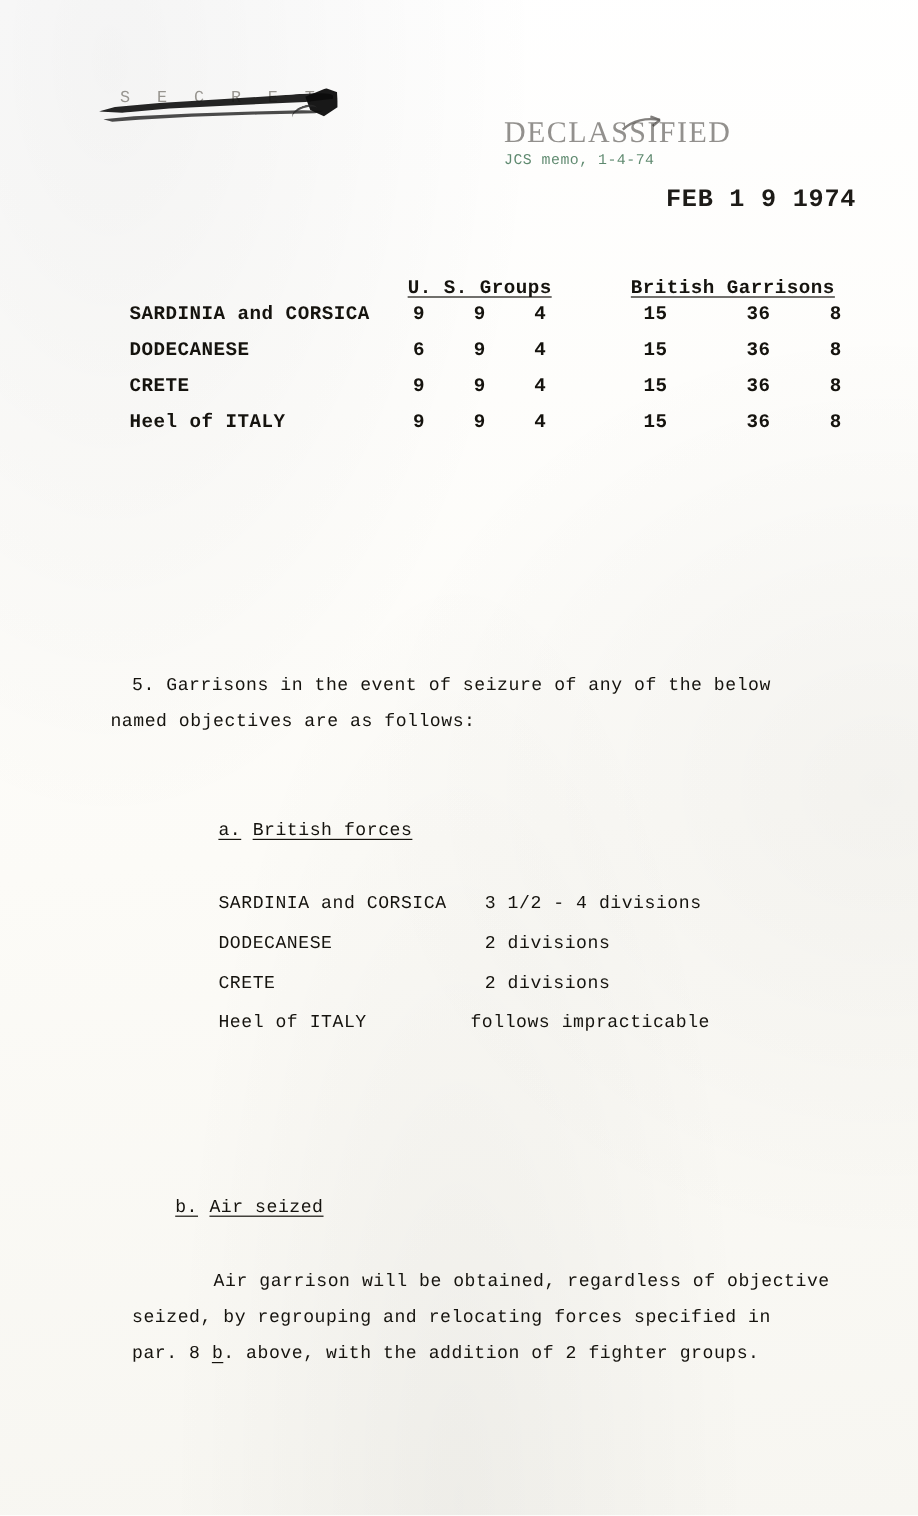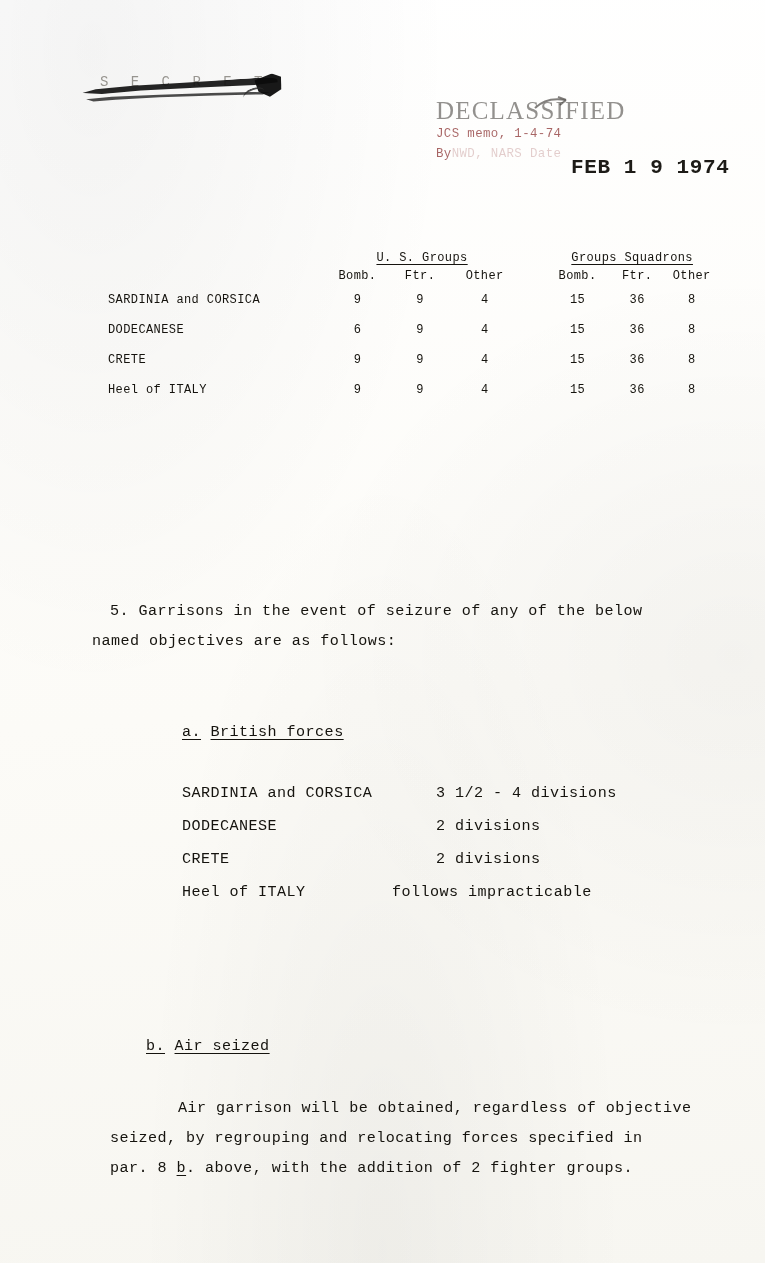--- a/index.html
+++ b/index.html
@@ -85,38 +85,38 @@
     left: 243px; top: 36px;
     width: 22px; height: 10px;
     border-top: 2.4px solid #2a2a2a;
     border-radius: 60%;
     transform: rotate(-20deg);
     opacity: 0.82;
   }
 
   .declass {
     position: absolute;
-    left: 436px;
+    left: 420px;
     top: 34px;
     width: 280px;
   }
   .declass-main {
     font-family: "Liberation Serif", "DejaVu Serif", serif;
     font-size: 25px;
     letter-spacing: 1.2px;
     color: #3b3833;
     opacity: 0.55;
     white-space: pre;
     line-height: 1;
   }
   .declass-sub {
     font-family: "Liberation Mono", "DejaVu Sans Mono", monospace;
     font-size: 12.4px;
     letter-spacing: 0.4px;
-    color: #7f1d1d;
+    color: #14532d;
     opacity: 0.68;
     white-space: pre;
     margin-top: 3px;
     line-height: 1.38;
   }
   .declass-sub .faint { opacity: 0.32; }
   .declass-date {
     position: absolute;
     left: 135px;
     top: 58px;
@@ -140,23 +140,23 @@
     left: 108px;
     top: 122px;
     width: 610px;
   }
   .force-table table {
     border-collapse: collapse;
     width: 100%;
   }
   .force-table td, .force-table th {
     font-family: "Liberation Mono", "DejaVu Sans Mono", monospace;
-    font-size: 12px;
+    font-size: 16px;
     letter-spacing: 0.4px;
-    font-weight: normal;
+    font-weight: bold;
     color: #15130e;
     padding: 0;
     text-align: center;
     vertical-align: baseline;
   }
   .grp-head {
     text-decoration: underline;
     text-underline-offset: 3px;
     padding-bottom: 4px !important;
     white-space: pre;
@@ -201,21 +201,21 @@
   .deflist .drow {
     display: flex;
     line-height: 33px;
     white-space: pre;
     font-family: "Liberation Mono", "DejaVu Sans Mono", monospace;
     font-size: 15.1px;
     letter-spacing: 0.45px;
     color: #15130e;
   }
   .deflist .dterm { width: 222px; }
-  .deflist .dval  { width: 230px; margin-left: 32px; }
+  .deflist .dval  { width: 230px; }
   .dval.center { text-align: left; }
   .dval.left   { text-align: left; }
 </style>
 </head>
 <body>
 
 <div id="page">
 
   <div class="secret-stamp">
     <div class="secret-text">S E C R E T</div>
@@ -225,42 +225,31 @@
   </div>
   <div class="pen-tick"></div>
 
   <div class="declass">
     <div class="declass-main">DECLASSIFIED</div>
     <svg class="stamp-arrow" viewBox="0 0 36 16">
       <path d="M2 12 C10 4, 22 2, 33 4" stroke="#2f2c28" stroke-width="2" fill="none" opacity="0.8"></path>
       <path d="M33 4 L25 1 M33 4 L27 9" stroke="#2f2c28" stroke-width="2" fill="none" opacity="0.8"></path>
     </svg>
     <div class="declass-sub">JCS memo, 1-4-74</div>
-    <div class="declass-sub"><span>By</span><span class="faint">NWD, NARS Date</span></div>
     <div class="declass-date">FEB 1 9 1974</div>
   </div>
 
   <div class="force-table">
     <table>
       <thead>
         <tr>
           <th class="c-lbl"></th>
           <th class="grp-head" colspan="3">U. S. Groups</th>
           <th class="c-gap"></th>
-          <th class="grp-head" colspan="3">Groups Squadrons</th>
-        </tr>
-        <tr>
-          <th class="col-head"></th>
-          <th class="col-head c-ub">Bomb.</th>
-          <th class="col-head c-uf">Ftr.</th>
-          <th class="col-head c-uo">Other</th>
-          <th class="col-head"></th>
-          <th class="col-head c-bb">Bomb.</th>
-          <th class="col-head c-bf">Ftr.</th>
-          <th class="col-head c-bo">Other</th>
+          <th class="grp-head" colspan="3">British Garrisons</th>
         </tr>
       </thead>
       <tbody>
         <tr>
           <td class="row-label">SARDINIA and CORSICA</td>
           <td>9</td>
           <td>9</td>
           <td>4</td>
           <td></td>
           <td>15</td>

